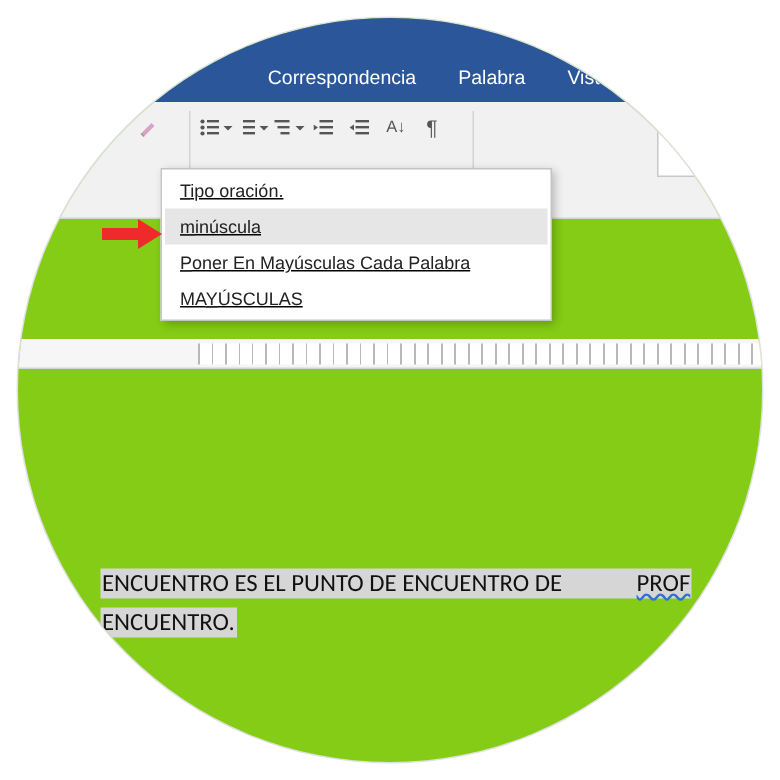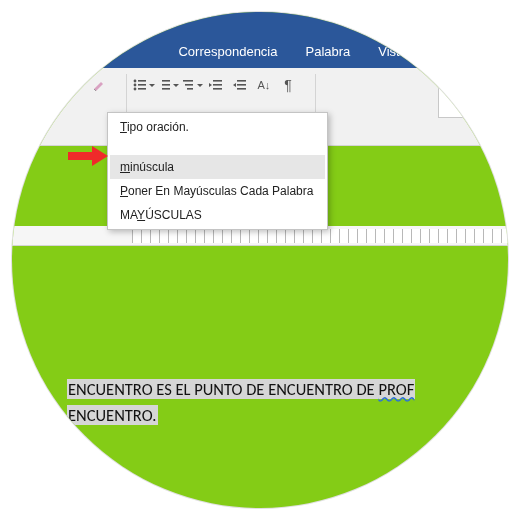--- a/index.html
+++ b/index.html
@@ -88,37 +88,37 @@
     margin-right: -20px;
     text-align: center;
   }
   .styles-box .prev { font-family: Calibri, sans-serif; font-size: 18px; color: #222; }
   .styles-box .name { font-size: 11px; color: #555; margin-top: 2px; }
   
   .dropdown {
     position: absolute;
     top: 100px;
     left: 95px;
-    width: 221px;
+    width: 261px;
     background: #fff;
     border: 1px solid #c4c4c4;
     box-shadow: 2px 2px 6px rgba(0,0,0,0.25);
     padding: 2px;
     z-index: 10;
+    text-decoration: underline;
   }
   .dropdown .item {
     padding: 5px 10px;
     font-size: 12px;
     color: #222;
     cursor: pointer;
     white-space: nowrap;
   }
   .dropdown .item.hover {
     background: #e6e6e6;
-    margin-top: 16px;
   }
   .dropdown .item u { text-decoration: underline; }
   
   .arrow {
     position: absolute;
     top: 134px; left: 56px;
     width: 44px; height: 20px;
     z-index: 20;
   }
   .arrow .shaft {
@@ -153,20 +153,21 @@
     line-height: 1.6;
     color: #111;
   }
   .selected {
     background: #d6d6d6;
     padding: 0 1px;
   }
   .squiggle {
     text-decoration: wavy underline #2f74d0;
     text-decoration-skip-ink: none;
+    margin-left: 46px;
   }
 </style>
 </head>
 <body>
 
 <div class="circle-clip">
 
   <div class="titlebar">
     <span>Docu</span>
   </div>

